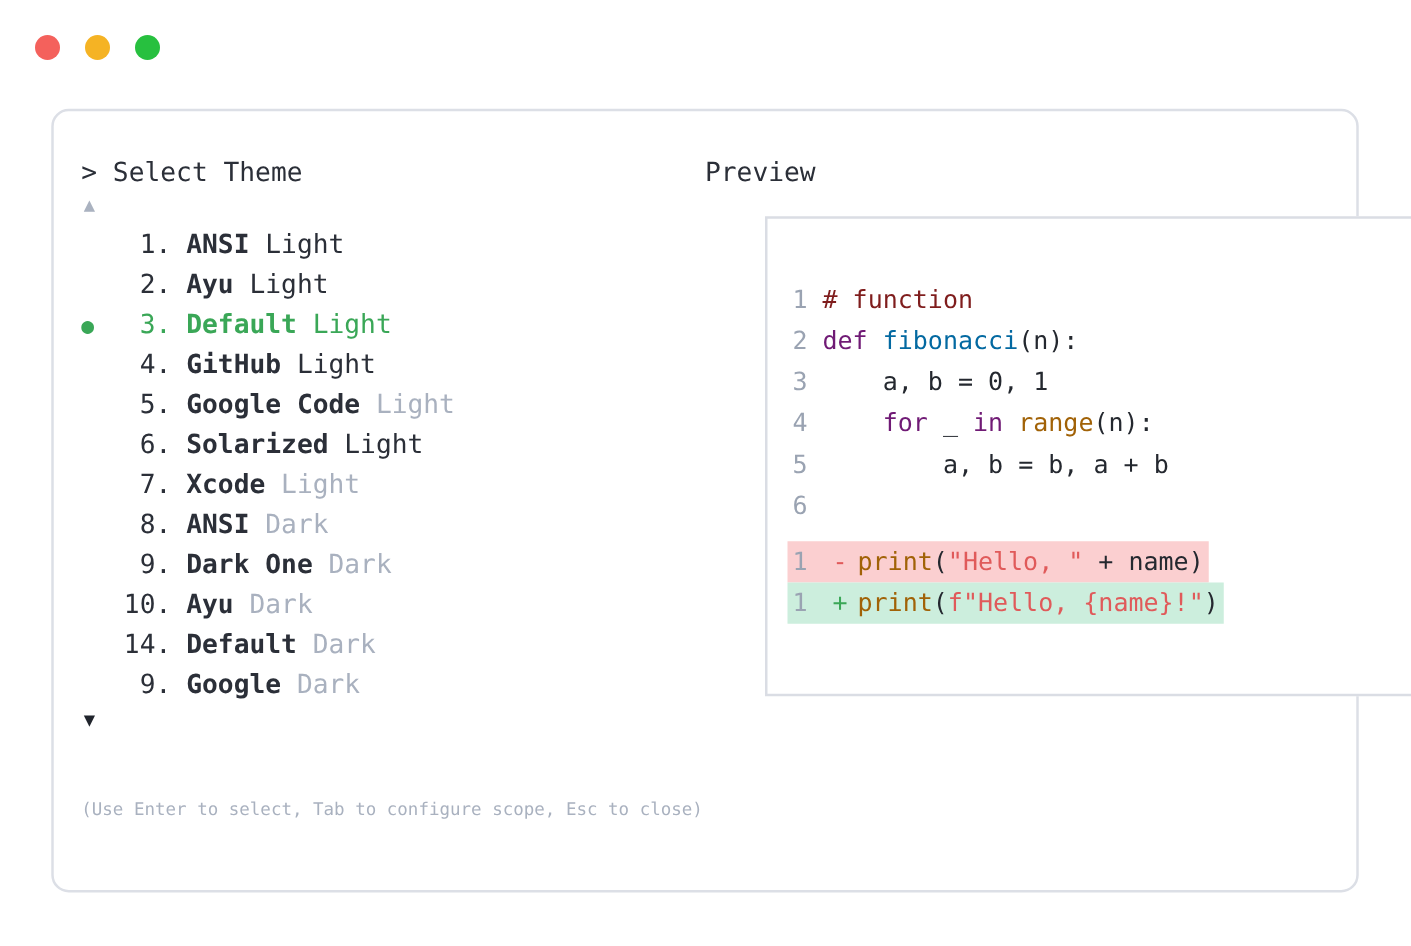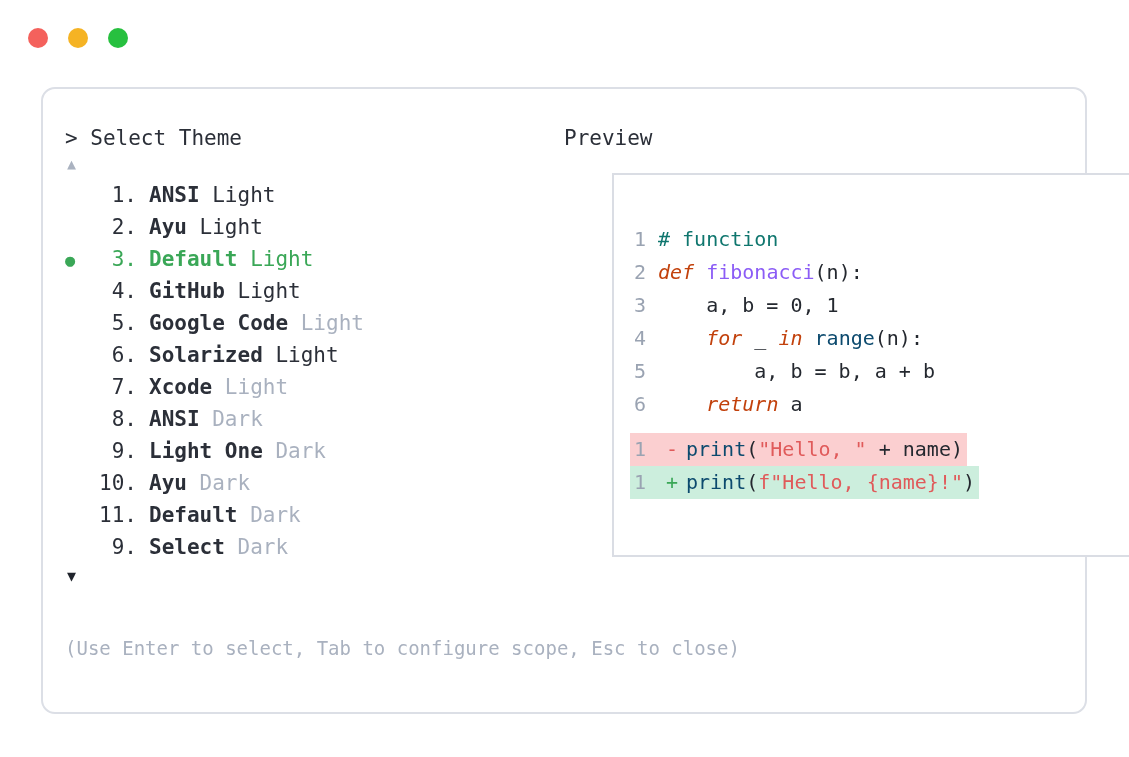--- a/index.html
+++ b/index.html
@@ -59,21 +59,21 @@
   .tname { color: #2b2f38; font-weight: bold; }
   .tsuffix { color: #2b2f38; }
   .tsuffix.muted { color: #a9b1bf; }
   .theme-row.selected .num,
   .theme-row.selected .tname,
   .theme-row.selected .tsuffix { color: #3aa757; }
 
   
   .hint {
     position: absolute; left: 22px; top: 545px;
-    font-size: 19px; line-height: 28px;
+    font-size: 14px; line-height: 28px;
     color: #a9b1bf; white-space: pre;
   }
 
   
   .preview-box {
     position: absolute; left: 48px; top: 50px;
     width: 524px; height: 384px;
     border: 2px solid #dadde4;
     background: #ffffff;
     overflow: hidden;
@@ -89,24 +89,24 @@
   .difflines { position: absolute; left: 16px; top: 258px; }
   .diffrow { display: flex; align-items: stretch; height: 33px; font-size: 20px; line-height: 33px; white-space: pre; }
   .diffrow .band { display: flex; align-items: baseline; padding-right: 4px; }
   .diffrow.del .band { background: #fbcfd0; }
   .diffrow.add .band { background: #cceedd; }
   .sign { width: 28px; flex: none; text-align: center; }
   .diffrow.del .sign { color: #e05a5a; }
   .diffrow.add .sign { color: #3aa757; }
 
   
-  .c-comment { color: #0f766e; text-align: center; }
-  .c-kw      { color: #c2410c; font-style: italic; }
-  .c-builtin { color: #0c4a6e; }
-  .c-fn      { color: #8b5cf6; }
+  .c-comment { color: #7f1d1d; text-align: center; }
+  .c-kw      { color: #701a75; }
+  .c-builtin { color: #a16207; }
+  .c-fn      { color: #0369a1; }
   .c-plain   { color: #24282f; }
   .c-str     { color: #e05a5a; }
   .c-num     { color: #24282f; }
 </style>
 </head>
 <body>
 
 <div id="app">
 
   <div class="titlebar">
@@ -122,38 +122,38 @@
       <div class="arrow up">▲</div>
       <div class="theme-list" id="theme-list">
           <div class="theme-row"><span class="bullet blank">●</span><span class="num"> 1.</span><span class="tname">ANSI</span><span class="tsuffix"> Light</span></div>
           <div class="theme-row"><span class="bullet blank">●</span><span class="num"> 2.</span><span class="tname">Ayu</span><span class="tsuffix"> Light</span></div>
           <div class="theme-row selected"><span class="bullet">●</span><span class="num"> 3.</span><span class="tname">Default</span><span class="tsuffix"> Light</span></div>
           <div class="theme-row"><span class="bullet blank">●</span><span class="num"> 4.</span><span class="tname">GitHub</span><span class="tsuffix"> Light</span></div>
           <div class="theme-row"><span class="bullet blank">●</span><span class="num"> 5.</span><span class="tname">Google Code</span><span class="tsuffix muted"> Light</span></div>
           <div class="theme-row"><span class="bullet blank">●</span><span class="num"> 6.</span><span class="tname">Solarized</span><span class="tsuffix"> Light</span></div>
           <div class="theme-row"><span class="bullet blank">●</span><span class="num"> 7.</span><span class="tname">Xcode</span><span class="tsuffix muted"> Light</span></div>
           <div class="theme-row"><span class="bullet blank">●</span><span class="num"> 8.</span><span class="tname">ANSI</span><span class="tsuffix muted"> Dark</span></div>
-          <div class="theme-row"><span class="bullet blank">●</span><span class="num"> 9.</span><span class="tname">Light One</span><span class="tsuffix muted"> Dark</span></div>
+          <div class="theme-row"><span class="bullet blank">●</span><span class="num"> 9.</span><span class="tname">Dark One</span><span class="tsuffix muted"> Dark</span></div>
           <div class="theme-row"><span class="bullet blank">●</span><span class="num">10.</span><span class="tname">Ayu</span><span class="tsuffix muted"> Dark</span></div>
-          <div class="theme-row"><span class="bullet blank">●</span><span class="num">11.</span><span class="tname">Default</span><span class="tsuffix muted"> Dark</span></div>
-          <div class="theme-row"><span class="bullet blank">●</span><span class="num">9.</span><span class="tname">Select</span><span class="tsuffix muted"> Dark</span></div>
+          <div class="theme-row"><span class="bullet blank">●</span><span class="num">14.</span><span class="tname">Default</span><span class="tsuffix muted"> Dark</span></div>
+          <div class="theme-row"><span class="bullet blank">●</span><span class="num">9.</span><span class="tname">Google</span><span class="tsuffix muted"> Dark</span></div>
         </div>
       <div class="arrow down">▼</div>
     </div>
 
     <div class="col-right">
       <div class="heading">Preview</div>
       <div class="preview-box">
         <div class="code" id="code-block">
             <div class="code-line"><span class="lnum">1</span><span class="ctext"><span class="c-comment"># function</span></span></div>
             <div class="code-line"><span class="lnum">2</span><span class="ctext"><span class="c-kw">def </span><span class="c-fn">fibonacci</span><span class="c-plain">(n):</span></span></div>
             <div class="code-line"><span class="lnum">3</span><span class="ctext"><span class="c-plain">    a, b = </span><span class="c-num">0</span><span class="c-plain">, </span><span class="c-num">1</span></span></div>
             <div class="code-line"><span class="lnum">4</span><span class="ctext"><span class="c-plain">    </span><span class="c-kw">for</span><span class="c-plain"> _ </span><span class="c-kw">in</span><span class="c-plain"> </span><span class="c-builtin">range</span><span class="c-plain">(n):</span></span></div>
             <div class="code-line"><span class="lnum">5</span><span class="ctext"><span class="c-plain">        a, b = b, a + b</span></span></div>
-            <div class="code-line"><span class="lnum">6</span><span class="ctext"><span class="c-plain">    </span><span class="c-kw">return</span><span class="c-plain"> a</span></span></div>
+            <div class="code-line"><span class="lnum">6</span></div>
           </div>
         <div class="difflines" id="diff-block">
             <div class="diffrow del"><span class="band"><span class="lnum">1</span><span class="sign">-</span><span class="ctext"><span class="c-builtin">print</span><span class="c-plain">(</span><span class="c-str">"Hello, "</span><span class="c-plain"> + name)</span></span></span></div>
             <div class="diffrow add"><span class="band"><span class="lnum">1</span><span class="sign">+</span><span class="ctext"><span class="c-builtin">print</span><span class="c-plain">(</span><span class="c-str">f"Hello, {name}!"</span><span class="c-plain">)</span></span></span></div>
           </div>
       </div>
     </div>
 
     <div class="hint">(Use Enter to select, Tab to configure scope, Esc to close)</div>
   </div>

